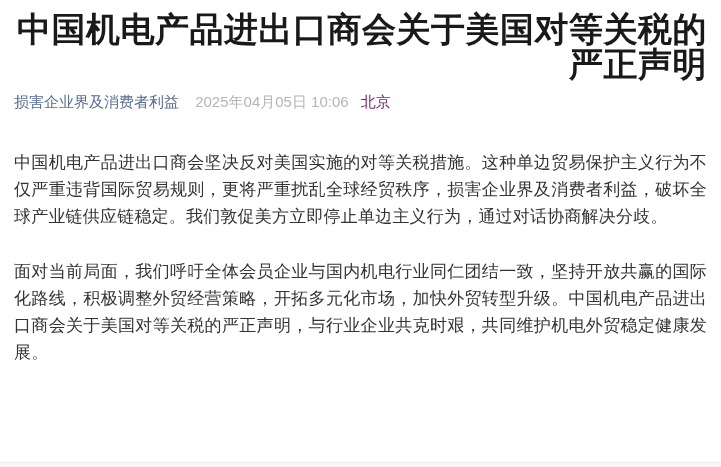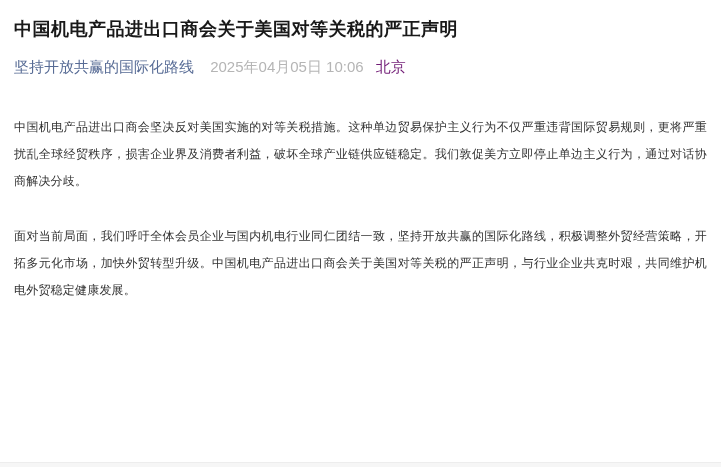--- a/index.html
+++ b/index.html
@@ -11,25 +11,26 @@
     overflow: hidden;
   }
   .article {
     position: relative;
     width: 721px;
     height: 467px;
     padding: 12px 14px 0 14px;
     background: #ffffff;
   }
   .article-title {
-    font-size: 18px;
+    font-size: 34px;
     line-height: 35px;
     font-weight: 700;
     color: #191919;
     letter-spacing: 0.5px;
+    text-align: right;
   }
   .byline {
     margin-top: 9px;
     font-size: 15px;
     line-height: 21px;
     white-space: nowrap;
   }
   .account-name {
     color: #576b95;
     cursor: pointer;
@@ -39,21 +40,21 @@
     margin-left: 12px;
   }
   .publish-location {
     color: #701a75;
     margin-left: 8px;
   }
   .content {
     margin-top: 37px;
   }
   .content p {
-    font-size: 12px;
+    font-size: 17px;
     line-height: 27px;
     color: #333333;
     text-align: justify;
     letter-spacing: 0.2px;
     margin-bottom: 28px;
   }
   .bottom-strip {
     position: absolute;
     left: 0;
     bottom: 0;
@@ -64,21 +65,21 @@
   }
 </style>
 </head>
 <body>
 
 <div class="article">
 
   <h1 class="article-title">中国机电产品进出口商会关于美国对等关税的严正声明</h1>
 
   <div class="byline">
-    <span class="account-name">坚持开放共赢的国际化路线</span>
+    <span class="account-name">损害企业界及消费者利益</span>
     <span class="publish-date">2025年04月05日 10:06</span>
     <span class="publish-location">北京</span>
   </div>
 
   <div class="content">
     <p>中国机电产品进出口商会坚决反对美国实施的对等关税措施。这种单边贸易保护主义行为不仅严重违背国际贸易规则，更将严重扰乱全球经贸秩序，损害企业界及消费者利益，破坏全球产业链供应链稳定。我们敦促美方立即停止单边主义行为，通过对话协商解决分歧。</p>
     <p>面对当前局面，我们呼吁全体会员企业与国内机电行业同仁团结一致，坚持开放共赢的国际化路线，积极调整外贸经营策略，开拓多元化市场，加快外贸转型升级。中国机电产品进出口商会关于美国对等关税的严正声明，与行业企业共克时艰，共同维护机电外贸稳定健康发展。</p>
   </div>
 
   <div class="bottom-strip"></div>

